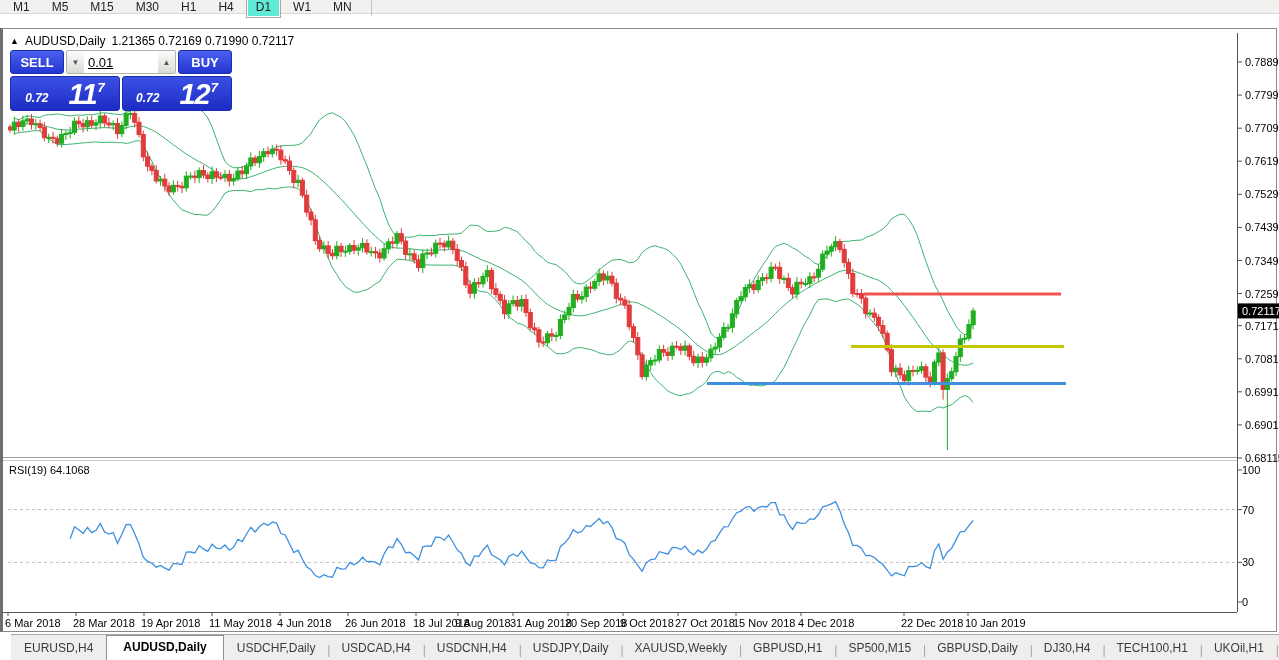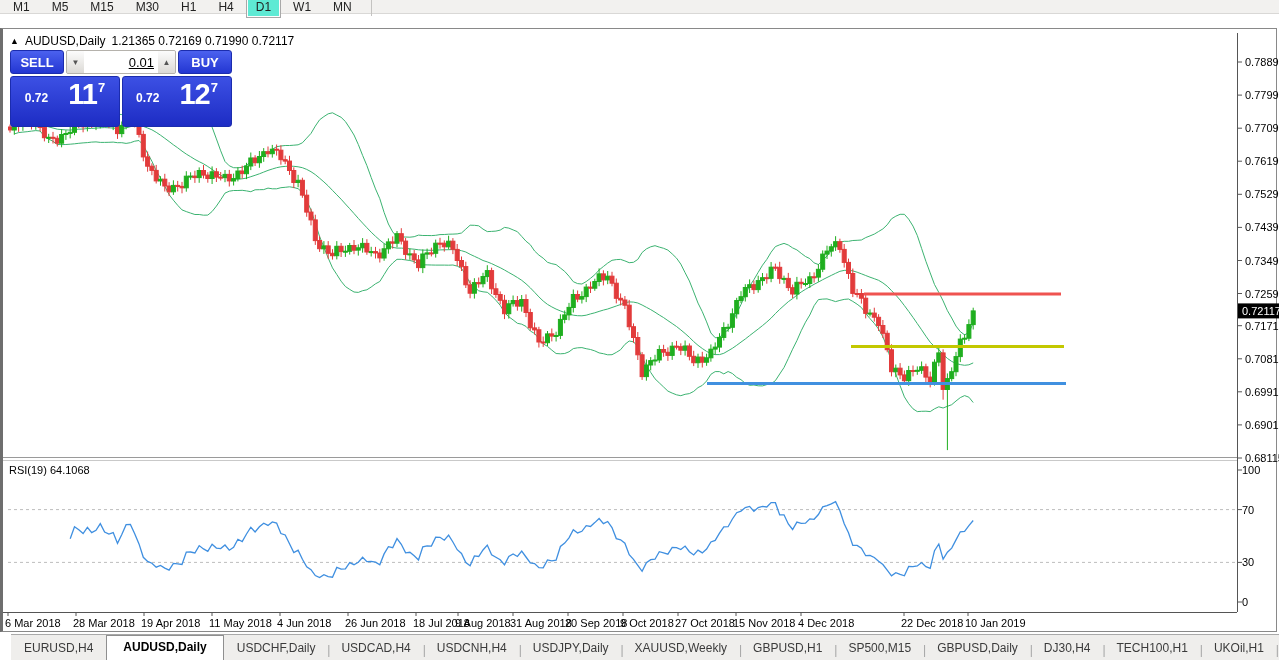--- a/index.html
+++ b/index.html
@@ -19,23 +19,23 @@
   #chart-svg{left:0;top:0;z-index:2;pointer-events:none;}
   
   #trade-panel{left:10px;top:50px;width:222px;z-index:5;}
   #tp-row1{display:flex;height:24px;gap:2px;}
   .blue-btn{background:linear-gradient(#4b61ef,#2336d2);border:1px solid #1b2cae;border-radius:3px;
     color:#fff;font-size:13px;font-weight:bold;display:flex;align-items:center;justify-content:center;cursor:pointer;}
   #sell-btn{width:52px;}
   #buy-btn{width:52px;}
   #vol-box{flex:1;display:flex;background:#d6d3cd;border:1px solid #b5b2ac;border-radius:2px;overflow:hidden;}
   .spin{width:17px;background:linear-gradient(#fcfcfc,#dcdad6);border:none;font-size:8px;color:#555;cursor:pointer;padding:0;}
-  #vol-input{flex:1;border:none;outline:none;text-align:right;font-size:13px;padding:0 4px;min-width:0;
+  #vol-input{flex:1;border:none;outline:none;text-align:left;font-size:13px;padding:0 4px;min-width:0;
     font-family:"Liberation Sans",sans-serif;color:#000;text-decoration:underline;}
-  #tp-row2{display:flex;margin-top:2px;height:51px;gap:2px;}
+  #tp-row2{display:flex;margin-top:2px;height:35px;gap:2px;font-style:italic;}
   .quote-box{flex:1;background:linear-gradient(#3c50e4,#1d2cc4);border:1px solid #1b2cae;border-radius:3px;
     color:#fff;display:flex;align-items:flex-start;justify-content:center;cursor:pointer;padding-top:2px;}
   .q-small{font-size:12px;font-weight:bold;margin-top:12px;}
   .q-big{font-size:29px;font-weight:bold;line-height:31px;margin-left:20px;letter-spacing:-1px;}
   .q-sup{font-size:13px;font-weight:bold;margin-top:1px;margin-left:1px;}
   
   #rsi-label{left:9px;top:464px;font-size:11px;color:#000;z-index:4;}
   
   #tabbar{left:11px;top:634px;width:1279px;height:26px;background:#efeeec;border-top:1px solid #a9a9a9;
     display:flex;align-items:flex-end;z-index:6;box-sizing:border-box;}

